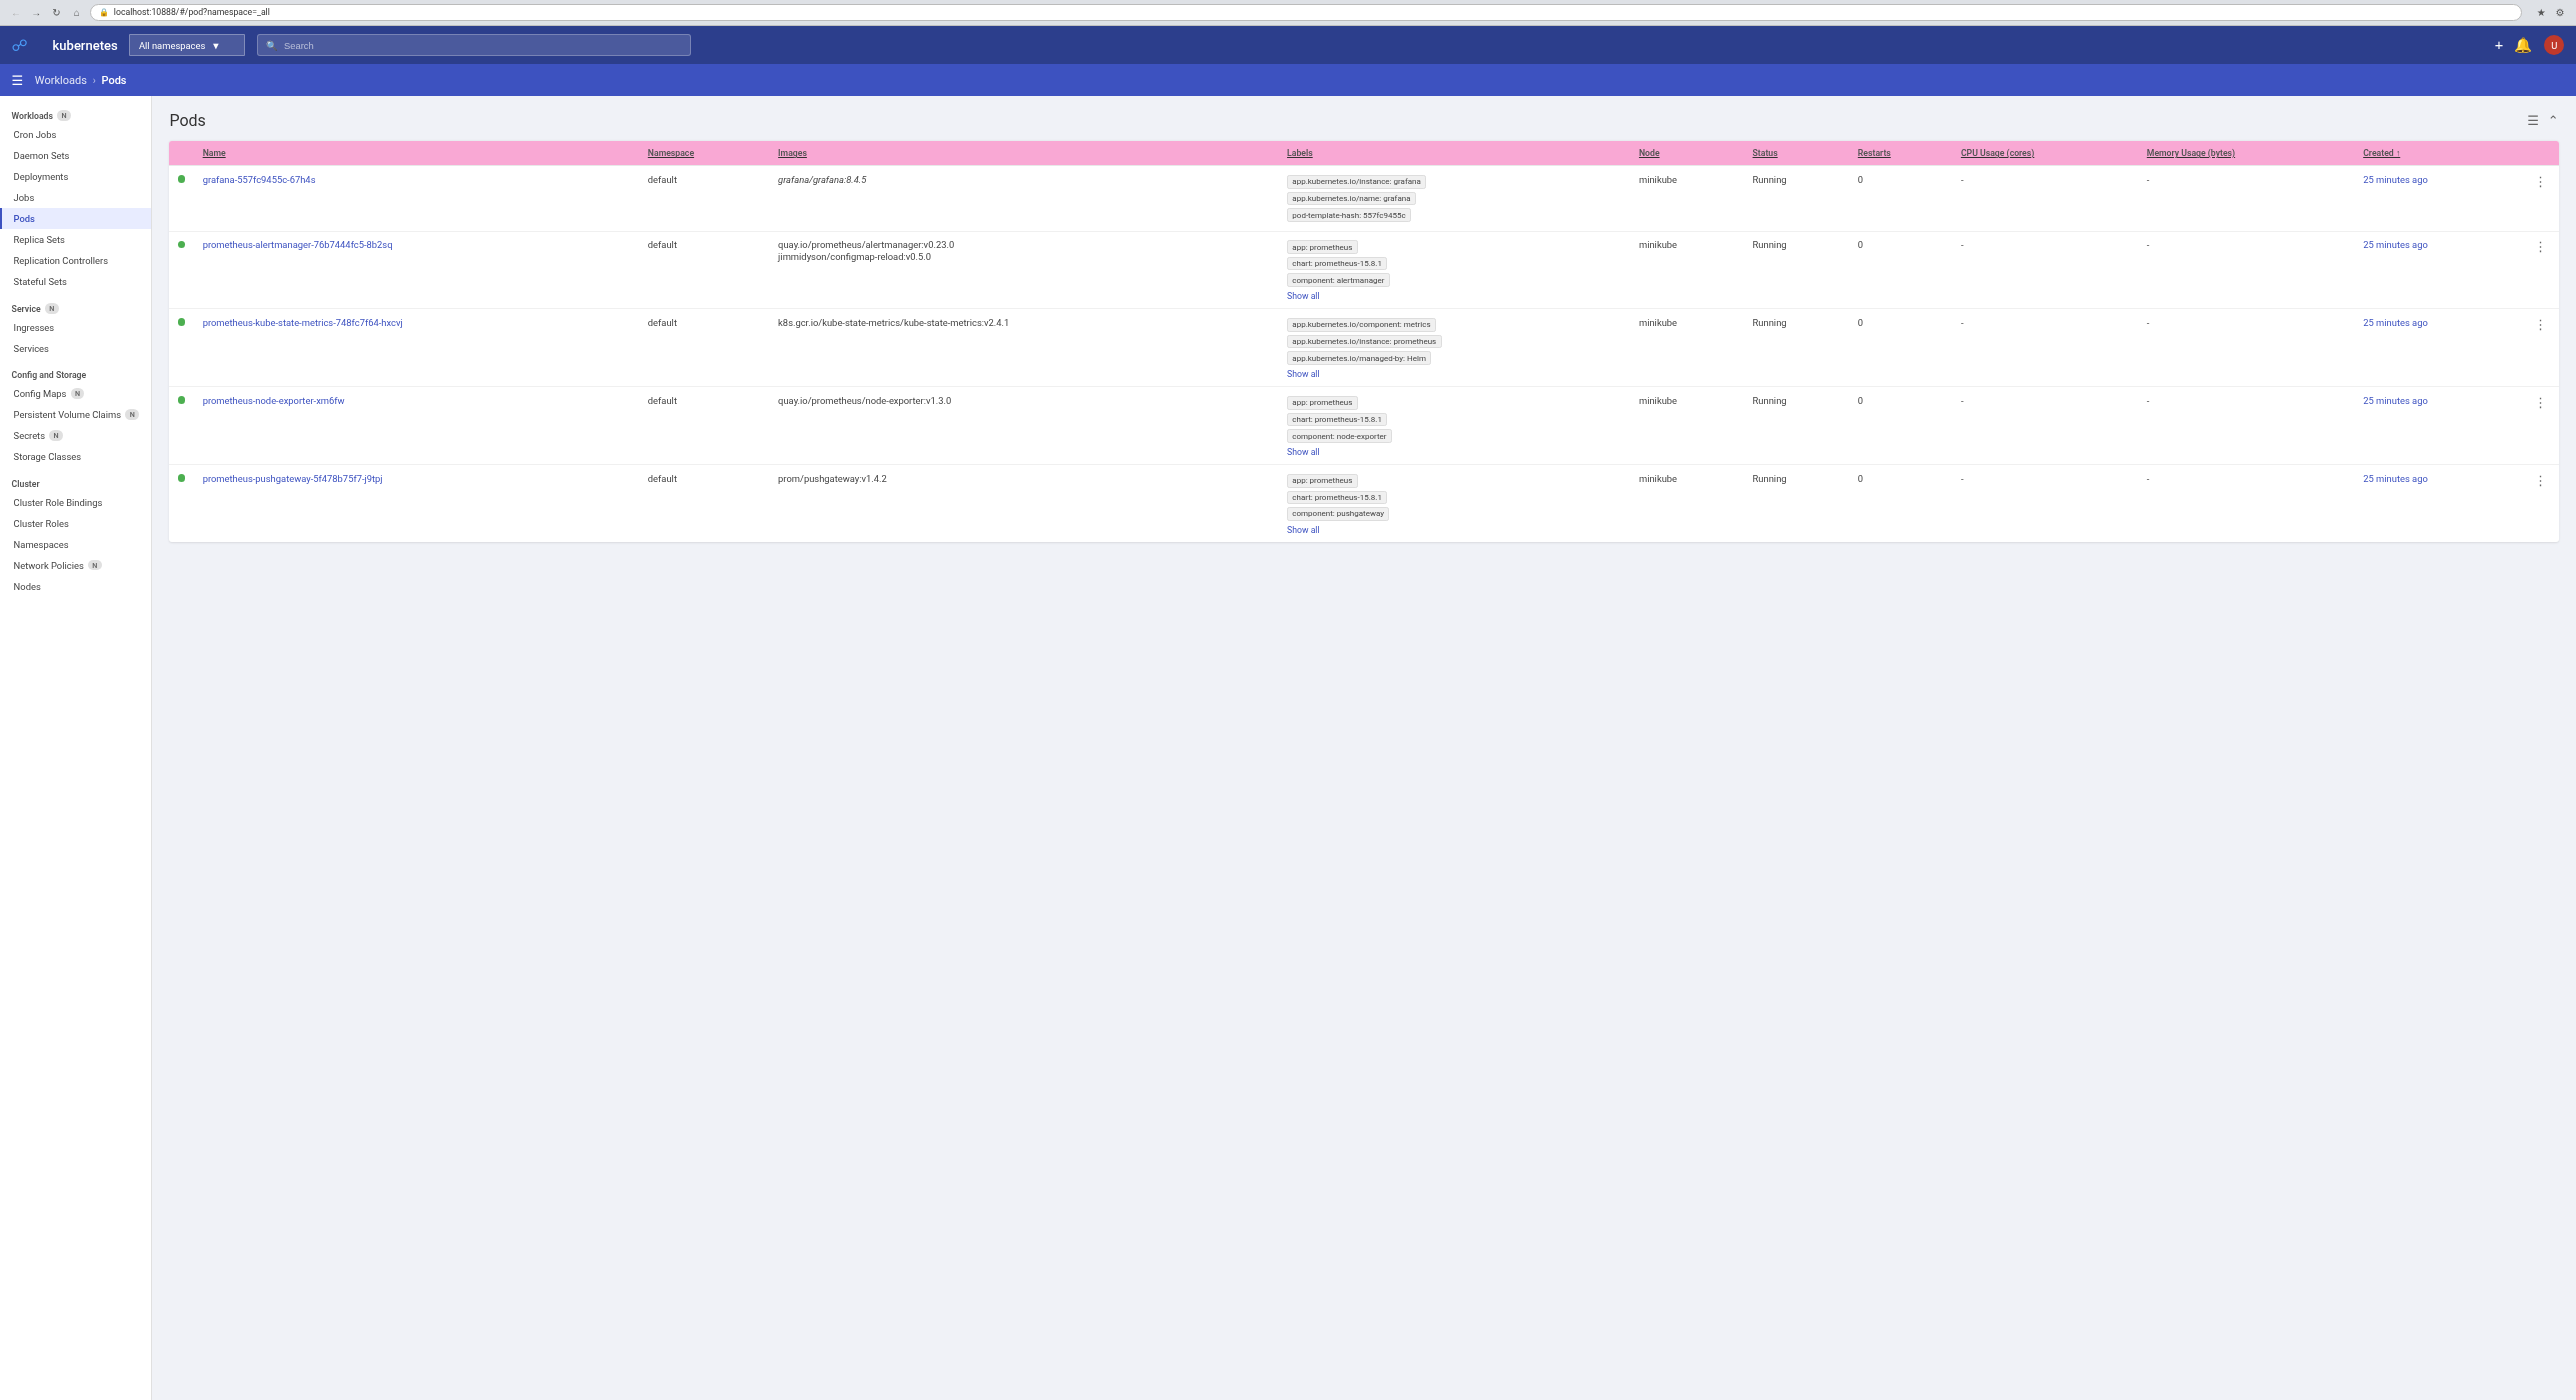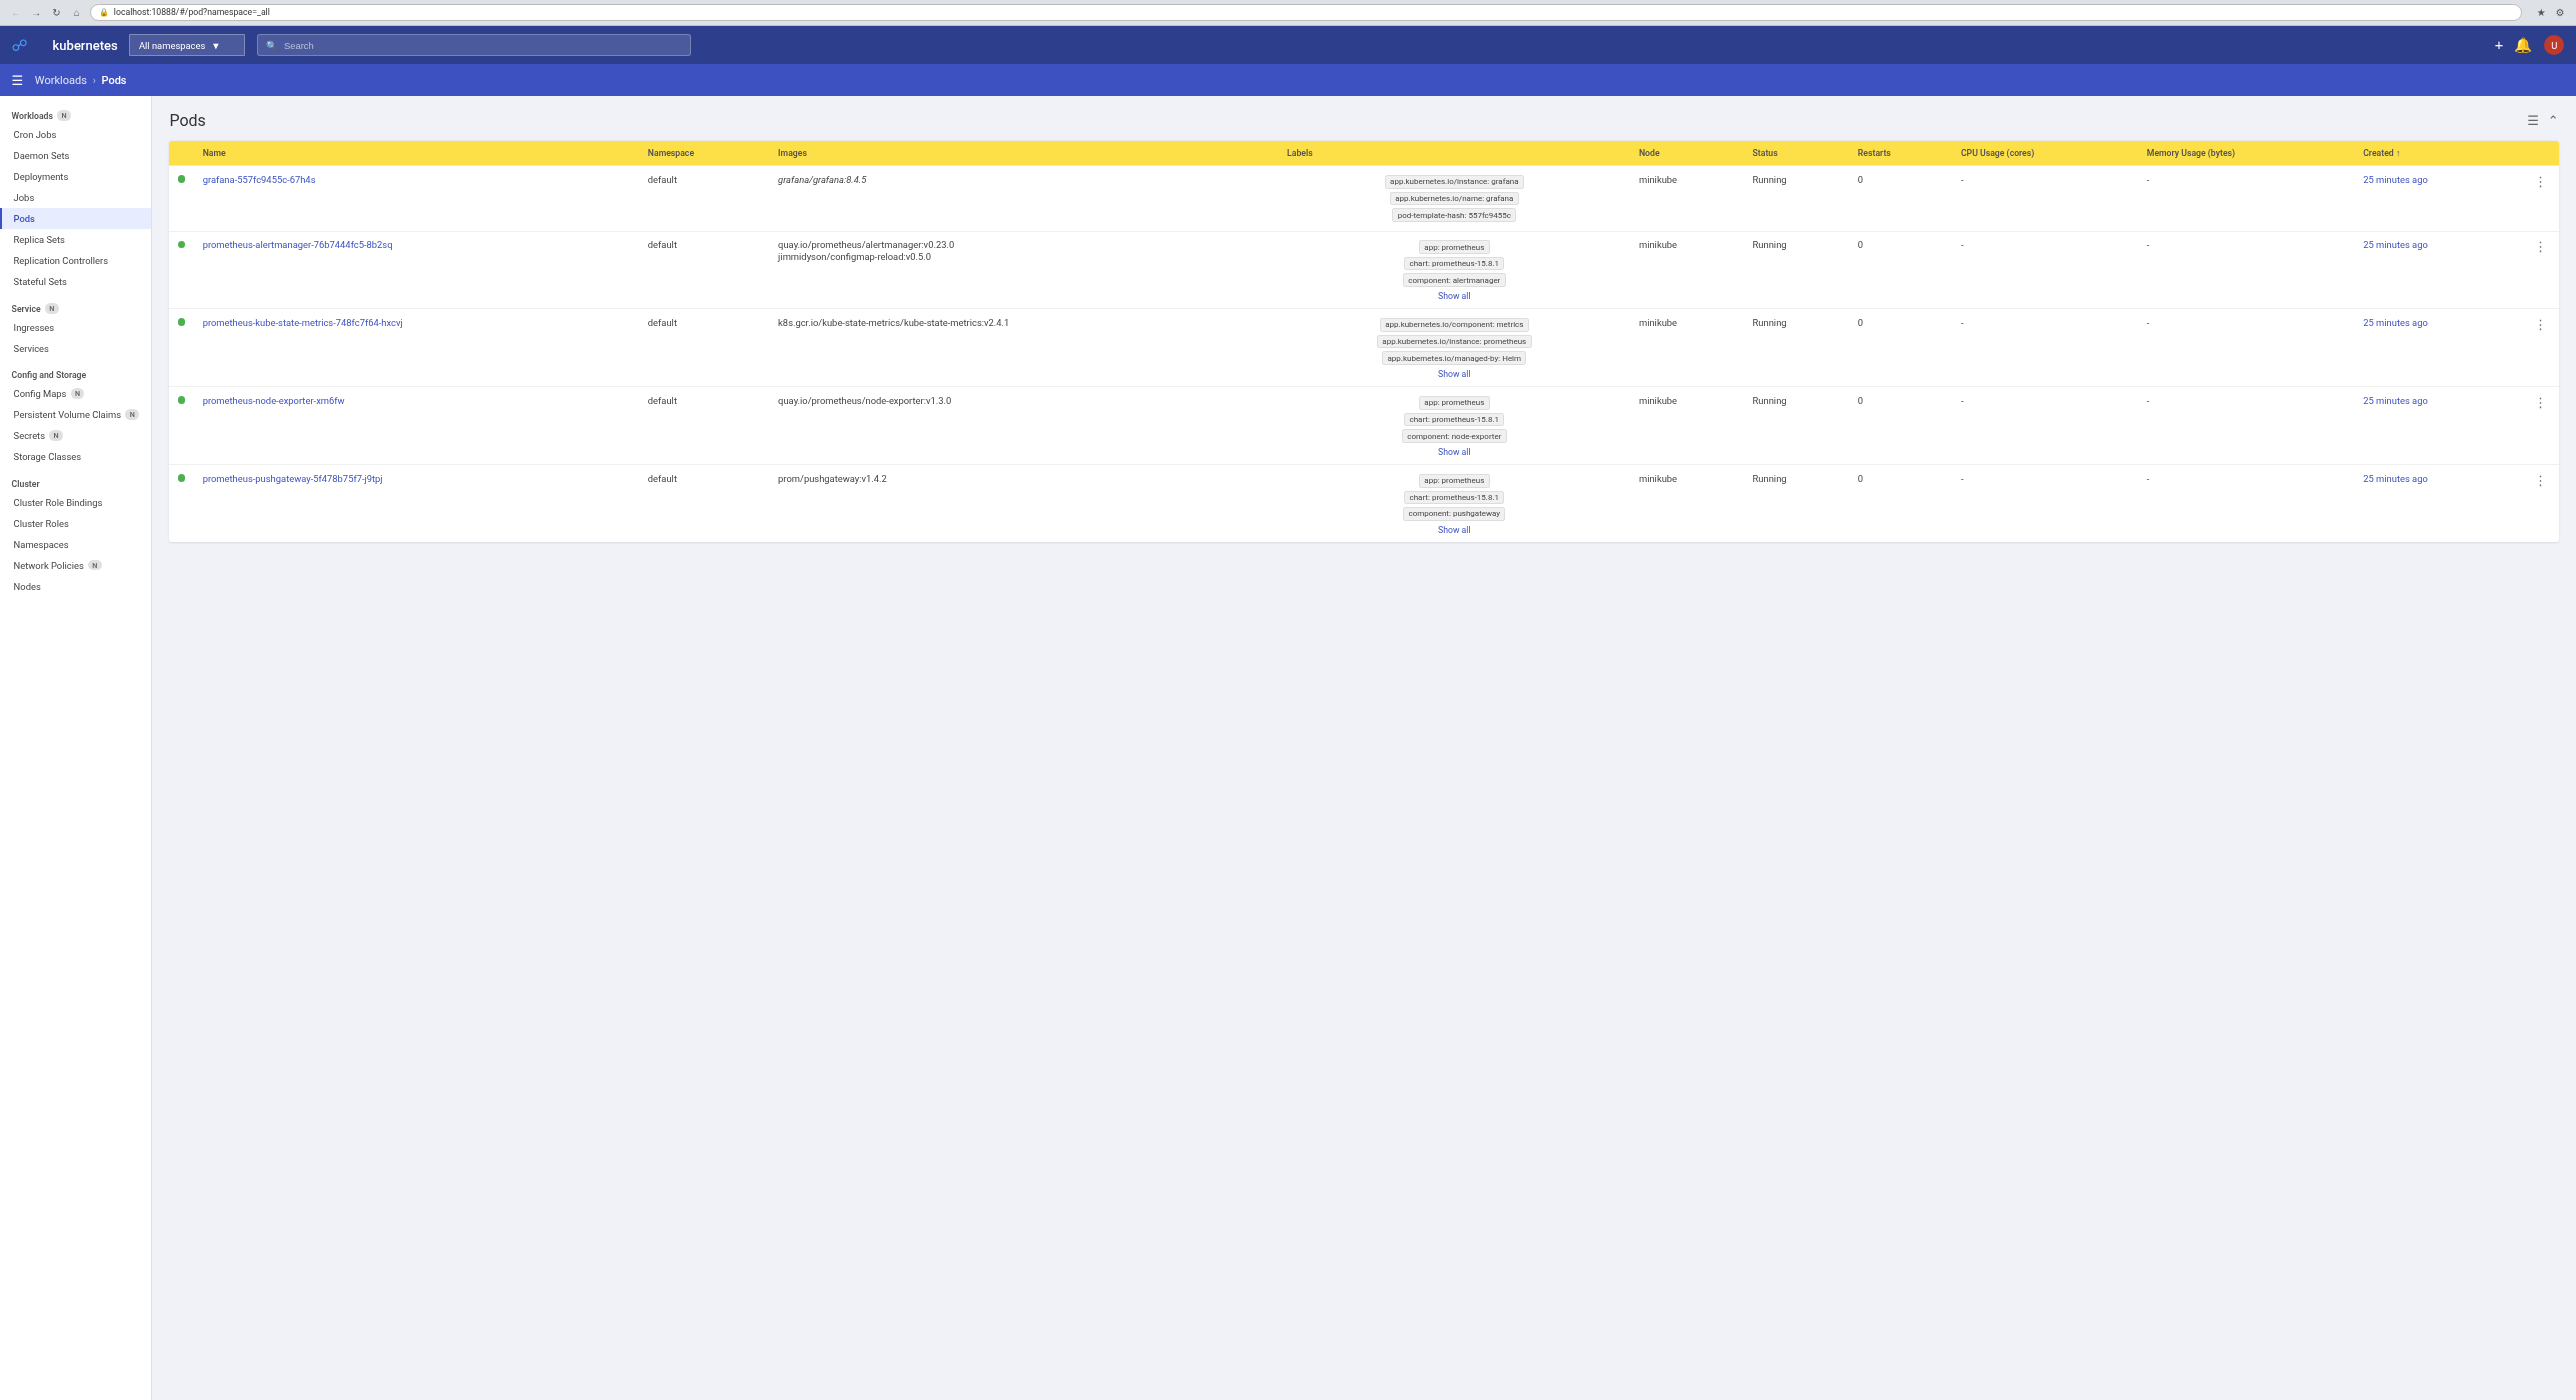--- a/index.html
+++ b/index.html
@@ -140,22 +140,23 @@
       background: white;
       border-radius: 2.9px;
       box-shadow: 0 0.7px 2.2px rgba(0,0,0,0.1);
       overflow: hidden;
     }
     .data-table {
       width: 100%;
       border-collapse: collapse;
     }
     .data-table thead tr {
-      background: #fde047;
+      background: #f9a8d4;
       border-bottom: 0.7px solid #e8e8e8;
+      text-decoration: underline;
     }
     .data-table thead th {
       padding: 7.2px 8.7px;
       text-align: left;
       font-size: 8.7px;
       font-weight: 600;
       color: #555;
       white-space: nowrap;
     }
     .data-table thead th.sortable { cursor: pointer; }
@@ -204,21 +205,21 @@
       text-decoration: none;
       font-size: 9.4px;
       white-space: nowrap;
     }
     .row-menu-btn {
       background: none; border: none; color: #666; font-size: 13px; cursor: pointer;
       padding: 0 2.9px;
     }
     .status-cell { color: #4caf50; font-size: 9.4px; }
     .dash-cell { color: #999; font-size: 9.4px; }
-    .labels-col { min-width: 145px; text-align: center; }
+    .labels-col { min-width: 145px; }
     .name-col { min-width: 145px; }
     .images-col { min-width: 130px; font-size: 8.7px; }
   </style>
 </head>
 <body>
 
 <div class="browser-bar">
   <button class="browser-nav-btn disabled">←</button>
   <button class="browser-nav-btn">→</button>
   <button class="browser-nav-btn">↻</button>

